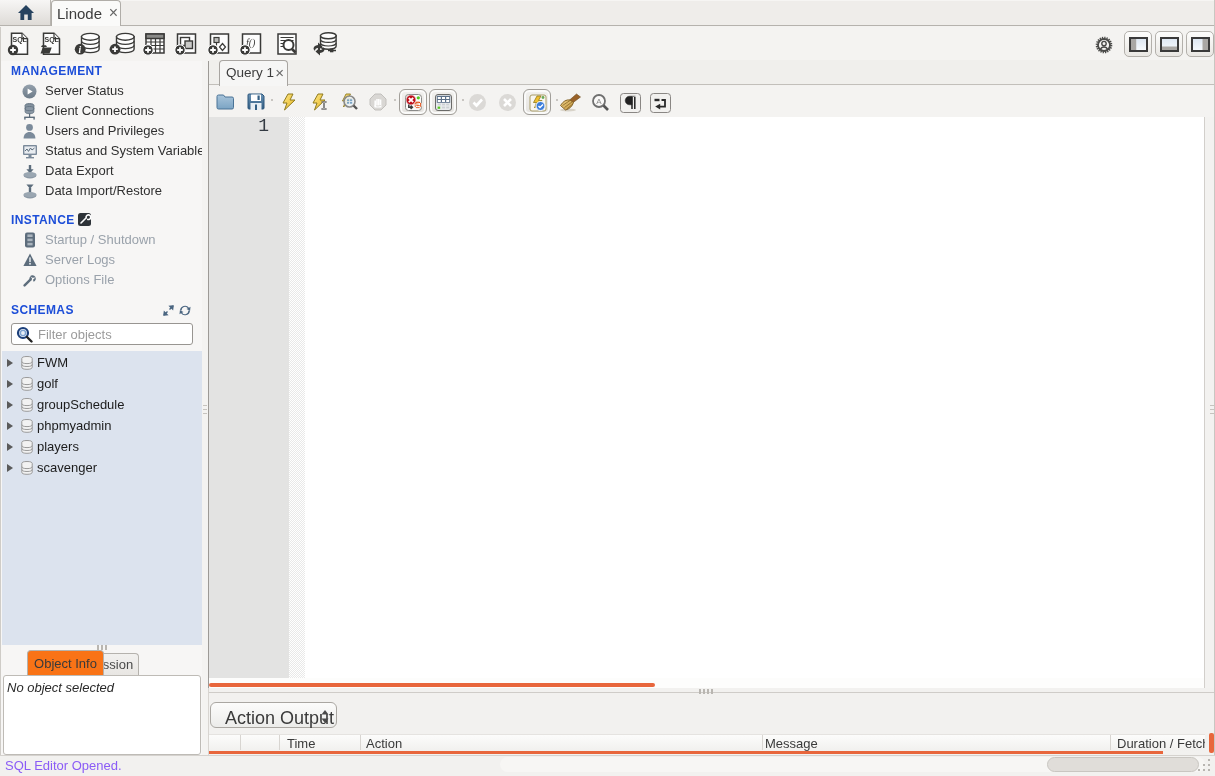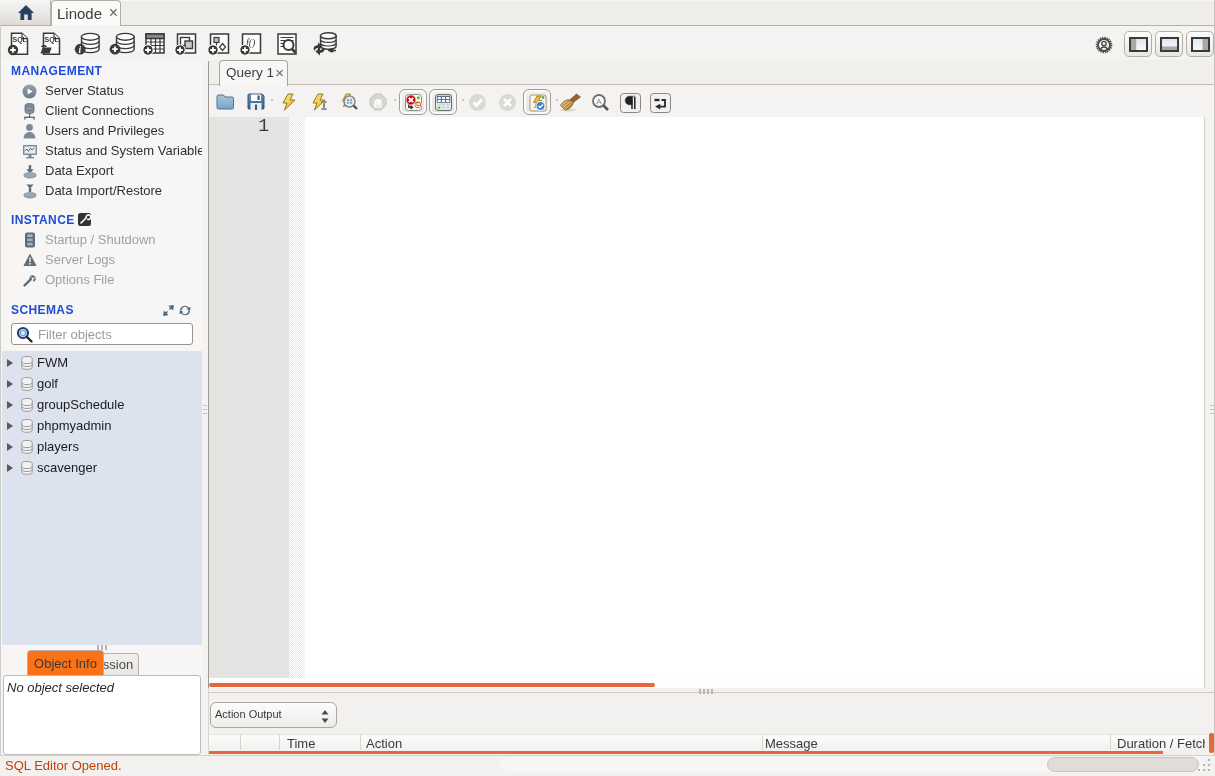--- a/index.html
+++ b/index.html
@@ -69,30 +69,30 @@
 #editright { left:1204px; top:117px; width:1px; height:571px; background:#d2cfcb; }
 #hscroll { left:209px; top:678px; width:995px; height:10px; background:#fdfdfc; }
 #hthumb { left:209px; top:683px; width:446px; height:4px; background:#e8663c; border-radius:2px; }
 
 
 #bsplit { left:209px; top:688px; width:1006px; height:8px; background:#f2f1ef; }
 
 
 #apanel { left:209px; top:696px; width:1006px; height:59px; background:#f2f1ef; }
 #dropdown { left:210px; top:702px; width:127px; height:26px; background:linear-gradient(#fcfcfb,#ececea); border:1px solid #aaa7a2; border-radius:6px; }
-#dropdown .t { position:absolute; left:4px; top:5px; font-size:11px; color:#3a3a3a; }
+#dropdown .t { position:absolute; left:14px; top:5px; font-size:18px; color:#3a3a3a; }
 #ahead { left:209px; top:734px; width:996px; height:17px; background:linear-gradient(#fcfcfb,#f1f0ee); border-top:1px solid #e5e3e0; }
 .hsep { position:absolute; top:735px; width:1px; height:15px; background:#d8d5d1; }
 .hlabel { position:absolute; top:736px; font-size:13px; color:#3a3a3a; }
 #aunder { left:209px; top:751px; width:954px; height:3px; background:#e8663c; }
 #avscroll { left:1209px; top:733px; width:5px; height:20px; background:#e8663c; border-radius:2px; }
 
 
 #statusbar { left:0; top:755px; width:1215px; height:21px; background:#f2f1ef; border-top:1px solid #d5d2ce; }
-#statusbar .t { position:absolute; left:5px; top:2px; font-size:13px; color:#c2410c; }
+#statusbar .t { position:absolute; left:5px; top:2px; font-size:13px; color:#8b5cf6; }
 #strough { left:500px; top:757px; width:705px; height:15px; background:#f7f6f4; border-radius:8px; }
 #sthumb { left:1047px; top:757px; width:152px; height:15px; background:#e0ddd9; border:1px solid #c9c6c1; border-radius:8px; }
 .grip-v { font-size:0; }
 .grip-v span { display:inline-block; width:1.5px; height:5px; background:#b9b6b1; margin-right:2.5px; }
 .grip-s span { display:block; width:4px; height:1.5px; background:#c6c3be; margin:2.5px 0; }
 </style>
 </head>
 <body>
 
 <div class="abs" id="tabbar"></div>

